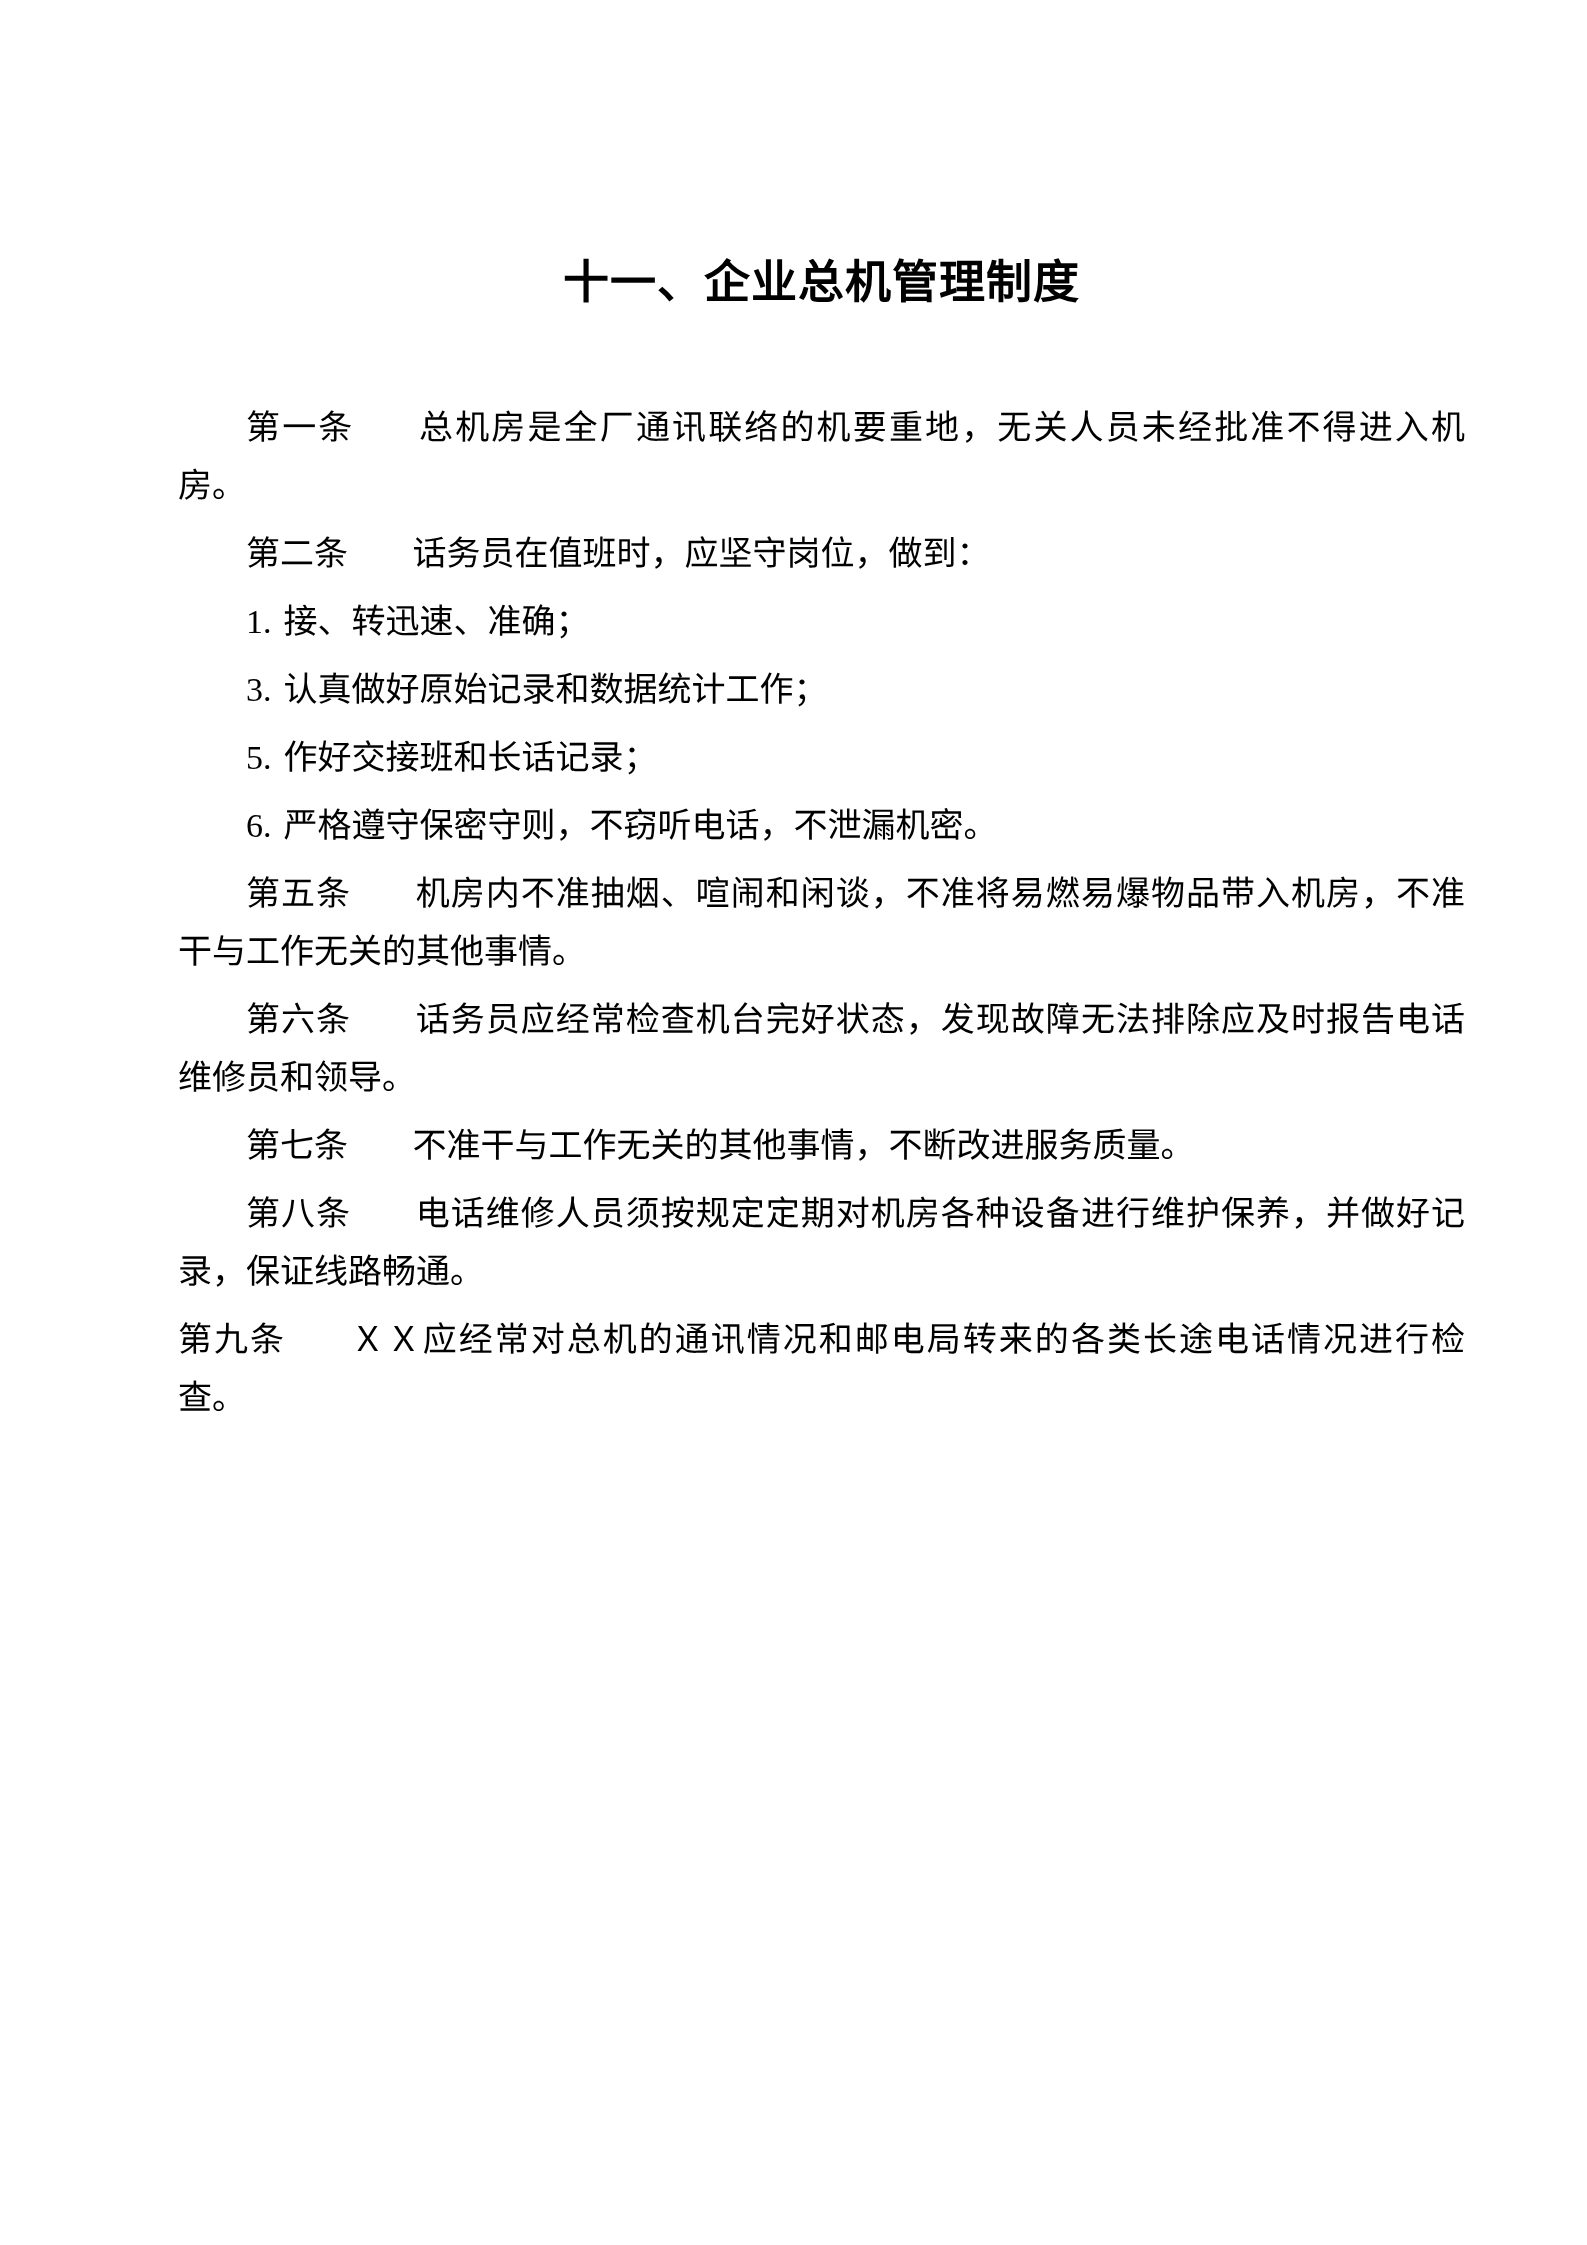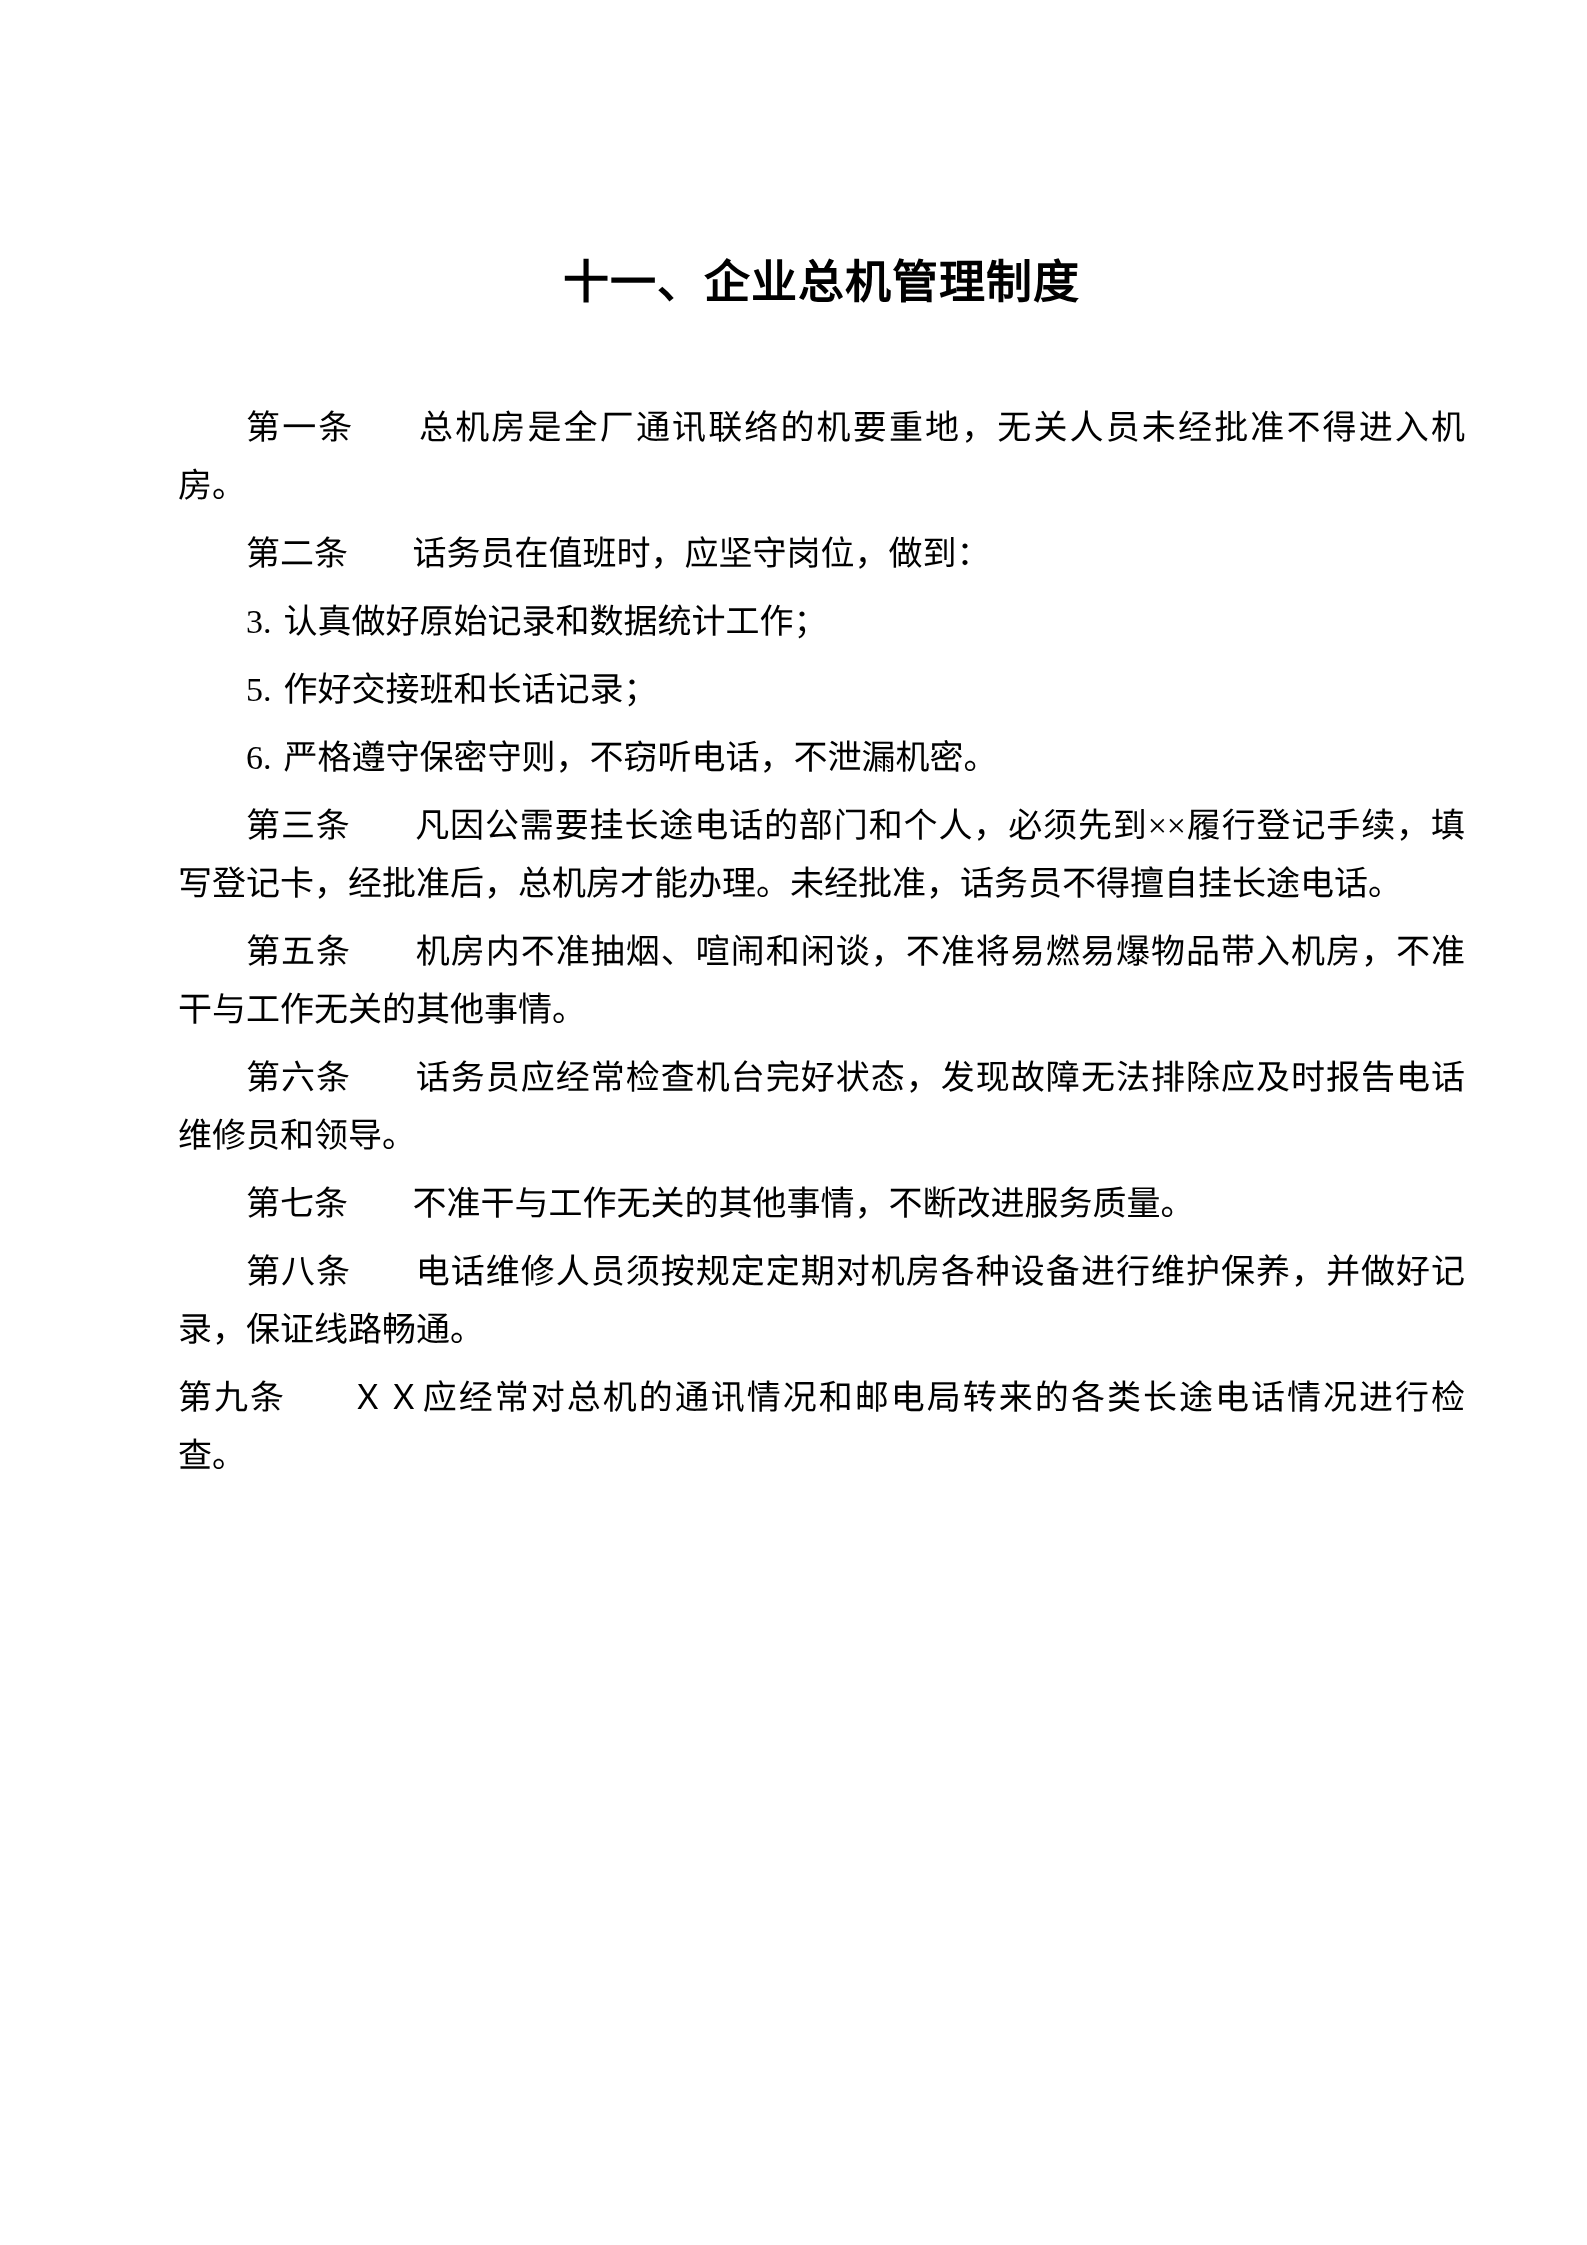--- a/index.html
+++ b/index.html
@@ -45,30 +45,30 @@
 <div class="page">
 
   <h1 class="doc-title">十一、企业总机管理制度</h1>
 
   <div class="doc-body">
 
     <p class="para-indent"><span class="art-num">第一条</span><span>总机房是全厂通讯联络的机要重地，无关人员未经批准不得进入机房。</span></p>
 
     <p class="para-indent"><span class="art-num">第二条</span><span>话务员在值班时，应坚守岗位，做到：</span></p>
 
+    <p class="para-indent"><span class="item-num">1.</span><span>接、转迅速、准确；</span></p>
 
 
     <p class="para-indent"><span class="item-num">3.</span><span>认真做好原始记录和数据统计工作；</span></p>
 
 
     <p class="para-indent"><span class="item-num">5.</span><span>作好交接班和长话记录；</span></p>
 
     <p class="para-indent"><span class="item-num">6.</span><span>严格遵守保密守则，不窃听电话，不泄漏机密。</span></p>
 
-    <p class="para-indent"><span class="art-num">第三条</span><span>凡因公需要挂长途电话的部门和个人，必须先到××履行登记手续，填写登记卡，经批准后，总机房才能办理。未经批准，话务员不得擅自挂长途电话。</span></p>
 
 
     <p class="para-indent"><span class="art-num">第五条</span><span>机房内不准抽烟、喧闹和闲谈，不准将易燃易爆物品带入机房，不准干与工作无关的其他事情。</span></p>
 
     <p class="para-indent"><span class="art-num">第六条</span><span>话务员应经常检查机台完好状态，发现故障无法排除应及时报告电话维修员和领导。</span></p>
 
     <p class="para-indent"><span class="art-num">第七条</span><span>不准干与工作无关的其他事情，不断改进服务质量。</span></p>
 
     <p class="para-indent"><span class="art-num">第八条</span><span>电话维修人员须按规定定期对机房各种设备进行维护保养，并做好记录，保证线路畅通。</span></p>
 

